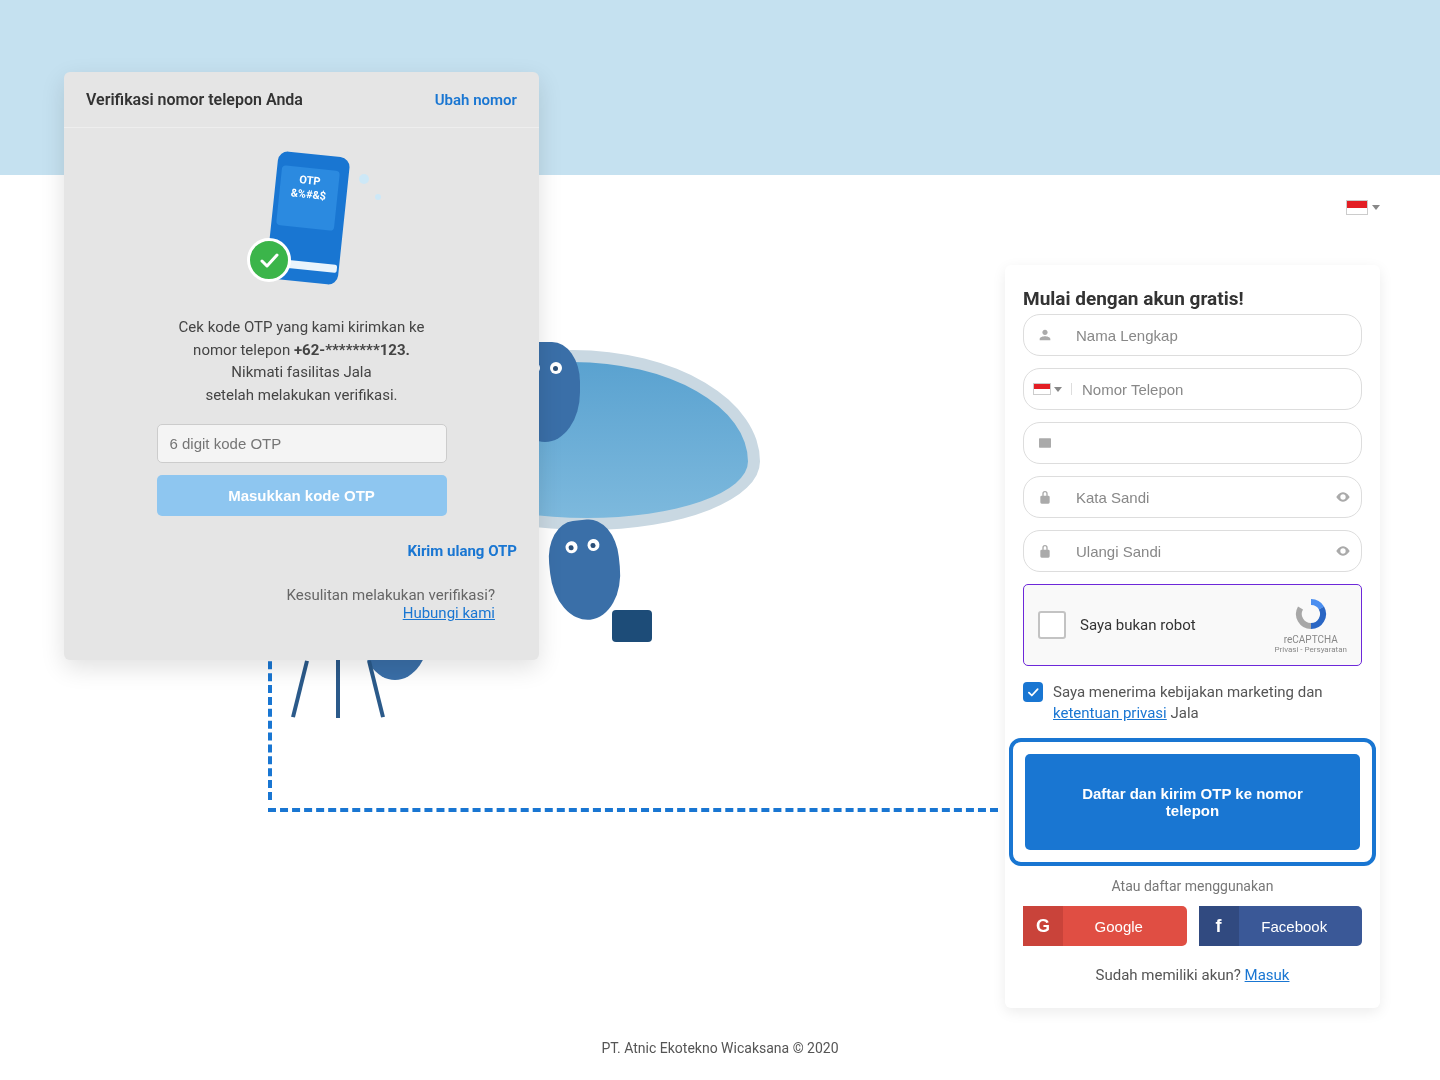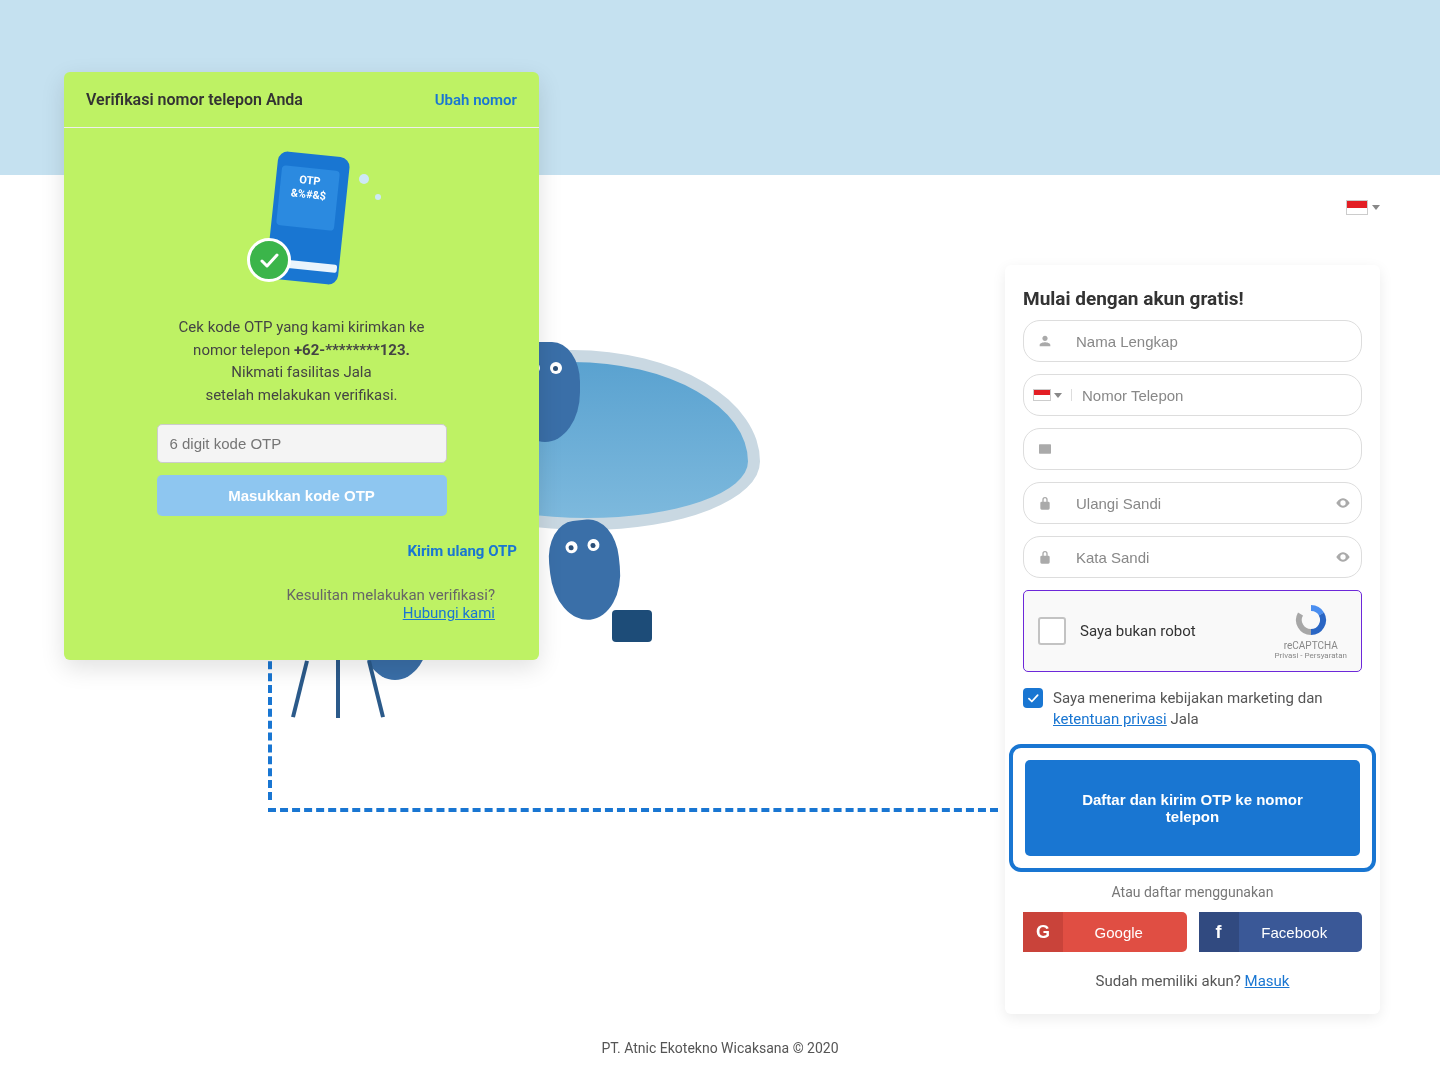--- a/index.html
+++ b/index.html
@@ -40,21 +40,21 @@
   border-left: 4px solid transparent;
   border-right: 4px solid transparent;
   border-top: 5px solid #888;
 }
 
 .otp-card {
   position: absolute;
   top: 72px;
   left: 64px;
   width: 475px;
-  background: #bef264;
+  background: #e5e5e5;
   border-radius: 6px;
   box-shadow: 0 8px 24px rgba(0,0,0,0.12);
   overflow: hidden;
 }
 .otp-header {
   display: flex;
   justify-content: space-between;
   align-items: center;
   padding: 18px 22px;
   border-bottom: 1px solid #eee;
@@ -151,21 +151,21 @@
 .signup-card {
   position: absolute;
   top: 265px;
   right: 60px;
   width: 375px;
   background: #fff;
   border-radius: 6px;
   box-shadow: 0 4px 14px rgba(0,0,0,0.08);
   padding: 22px 18px 24px;
 }
-.signup-title { font-size: 19px; font-weight: 700; color: #333; margin-bottom: 10px; }
+.signup-title { font-size: 19px; font-weight: 700; color: #333; margin-bottom: 4px; }
 .signup-desc { font-size: 14px; color: #555; line-height: 1.5; margin-bottom: 16px; }
 .field {
   display: flex;
   align-items: center;
   border: 1px solid #ddd;
   border-radius: 17px;
   margin-bottom: 12px;
   background: #fff;
   height: 42px;
   overflow: hidden;
@@ -446,35 +446,35 @@
         </svg>
     </span>
   </div>
 
   <div class="field">
     <span class="prefix">
       <svg class="ic" viewBox="0 0 24 24" fill="#aaa">
           <path d="M17 10h-1V7a4 4 0 10-8 0v3H7a2 2 0 00-2 2v8a2 2 0 002 2h10a2 2 0 002-2v-8a2 2 0 00-2-2zm-7-3a2 2 0 114 0v3h-4V7z"></path>
         </svg>
     </span>
-    <input type="password" placeholder="Ulangi Sandi" style="">
+    <input type="password" placeholder="Kata Sandi" style="">
     <span class="suffix">
       <svg class="ic" viewBox="0 0 24 24" fill="#aaa">
           <path d="M12 5C6 5 2 12 2 12s4 7 10 7 10-7 10-7-4-7-10-7zm0 11a4 4 0 110-8 4 4 0 010 8z"></path>
         </svg>
     </span>
   </div>
 
   <div class="field">
     <span class="prefix">
       <svg class="ic" viewBox="0 0 24 24" fill="#aaa">
           <path d="M17 10h-1V7a4 4 0 10-8 0v3H7a2 2 0 00-2 2v8a2 2 0 002 2h10a2 2 0 002-2v-8a2 2 0 00-2-2zm-7-3a2 2 0 114 0v3h-4V7z"></path>
         </svg>
     </span>
-    <input type="password" placeholder="Kata Sandi" style="">
+    <input type="password" placeholder="Ulangi Sandi" style="">
     <span class="suffix">
       <svg class="ic" viewBox="0 0 24 24" fill="#aaa">
           <path d="M12 5C6 5 2 12 2 12s4 7 10 7 10-7 10-7-4-7-10-7zm0 11a4 4 0 110-8 4 4 0 010 8z"></path>
         </svg>
     </span>
   </div>
 
   <div class="recaptcha">
     <div class="recaptcha-left">
       <div class="recaptcha-check"></div>

